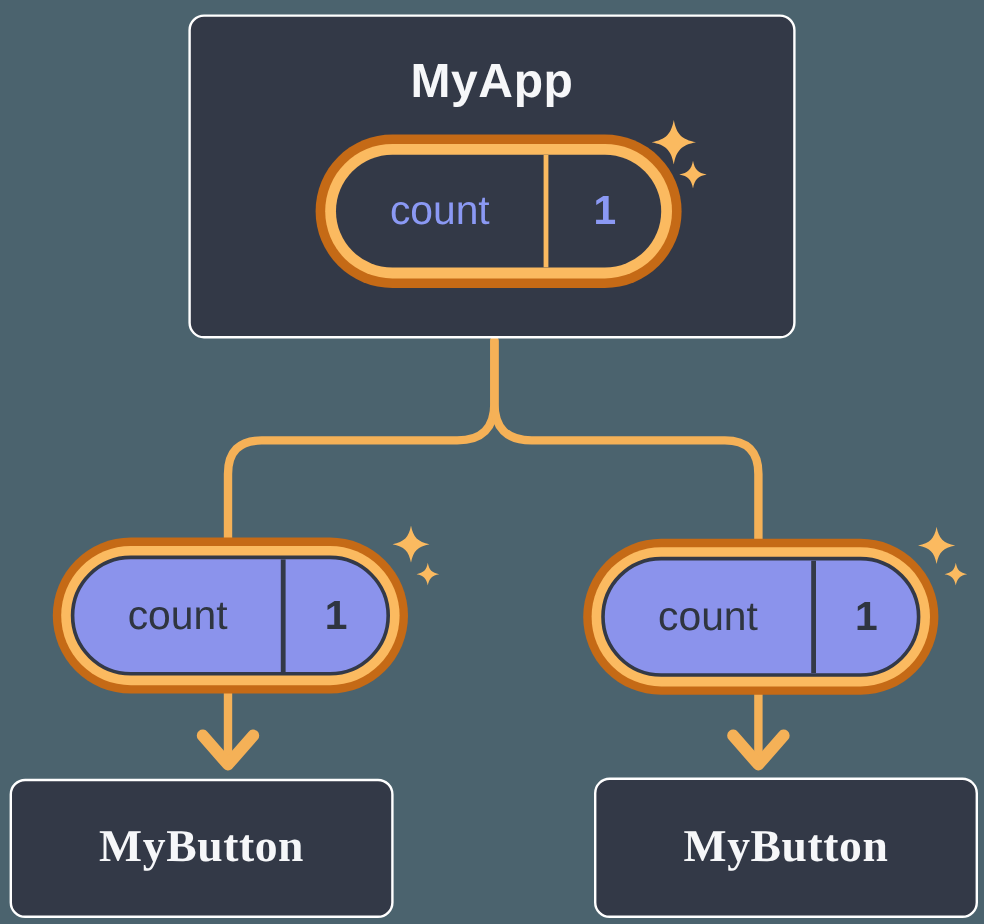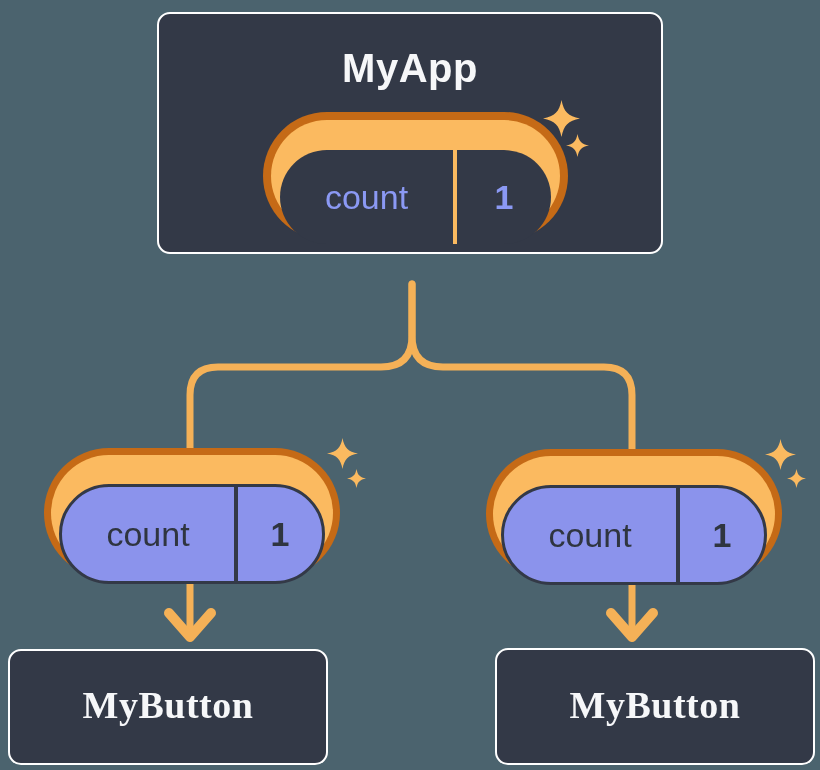--- a/index.html
+++ b/index.html
@@ -33,21 +33,21 @@
   }
   .node-title{
     position:absolute;
     left:0;right:0;
     text-align:center;
     color:var(--node-text);
     font-weight:600;
     font-size:40px;
     letter-spacing:.5px;
   }
-  #myapp-box{left:157px;top:12px;width:506px;height:242px;}
+  #myapp-box{left:157px;top:12px;width:506px;height:270px;}
   #myapp-box .node-title{top:32px;}
   #mybutton-box-0{left:8px;top:649px;width:320px;height:116px;}
   #mybutton-box-1{left:495px;top:648px;width:320px;height:117px;}
   .node-center .node-title{
     top:50%;transform:translateY(-54%);
     font-size:38px;
     font-family:Liberation Serif, serif;
   }
 
   
@@ -63,21 +63,20 @@
     border-radius:999px;
     background:var(--ring-inner-orange);
     padding:9px;
   }
   .pill-core{
     width:100%;height:100%;
     border-radius:999px;
     display:flex;
     align-items:stretch;
     overflow:hidden;
-    margin-top:21px;
   }
   .pill-cell{
     display:flex;align-items:center;justify-content:center;
     font-size:34px;
   }
   .pill-label{flex:1 1 auto;font-weight:500;}
   .pill-value{font-weight:700;}
   .pill-divider{flex:0 0 4px;}
 
   

